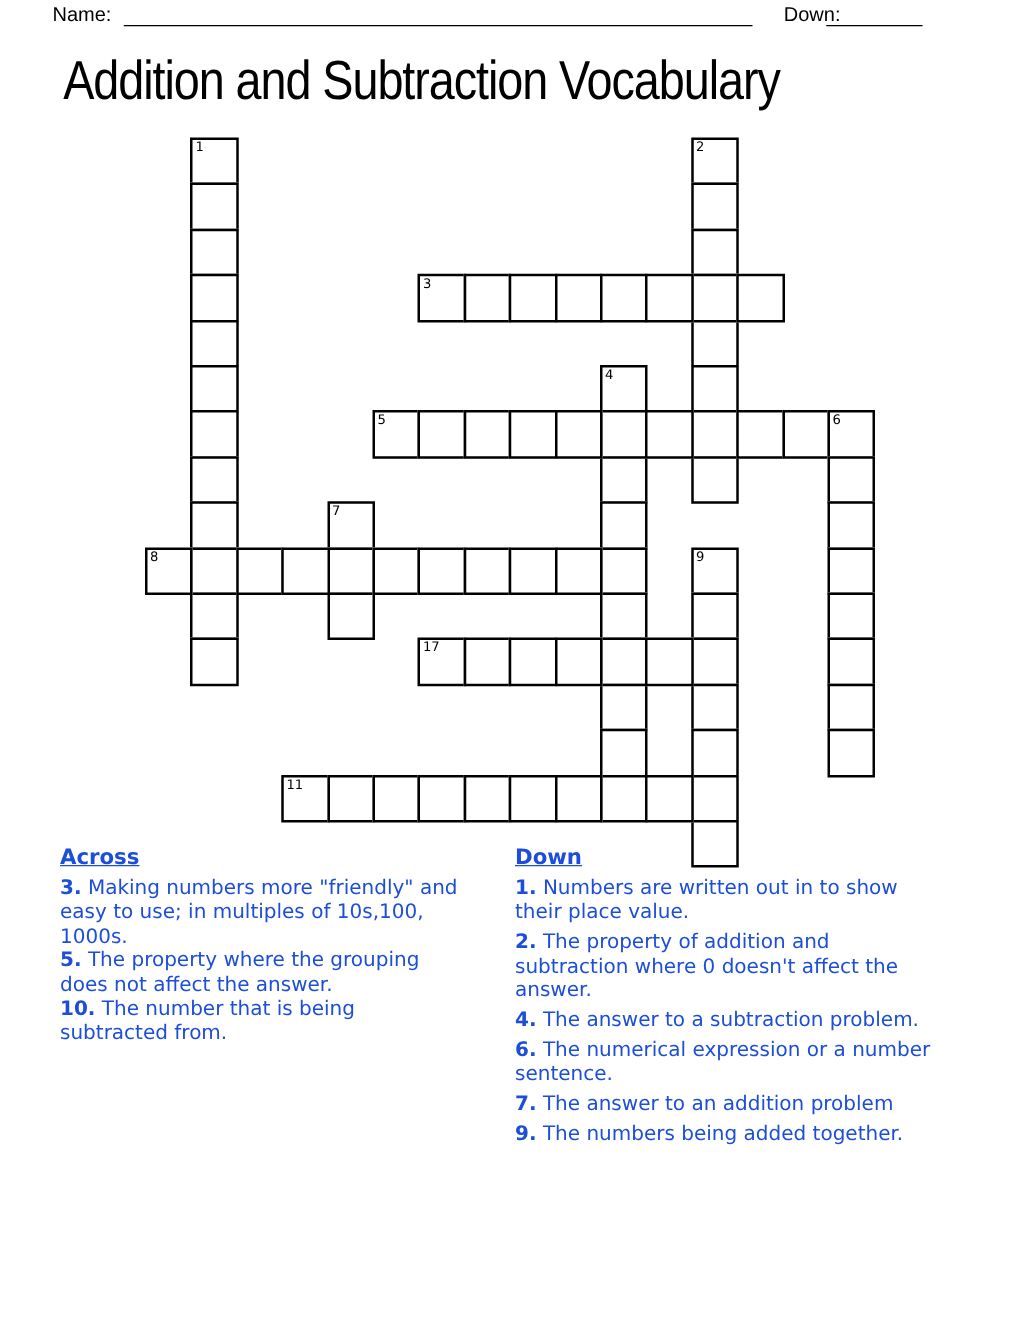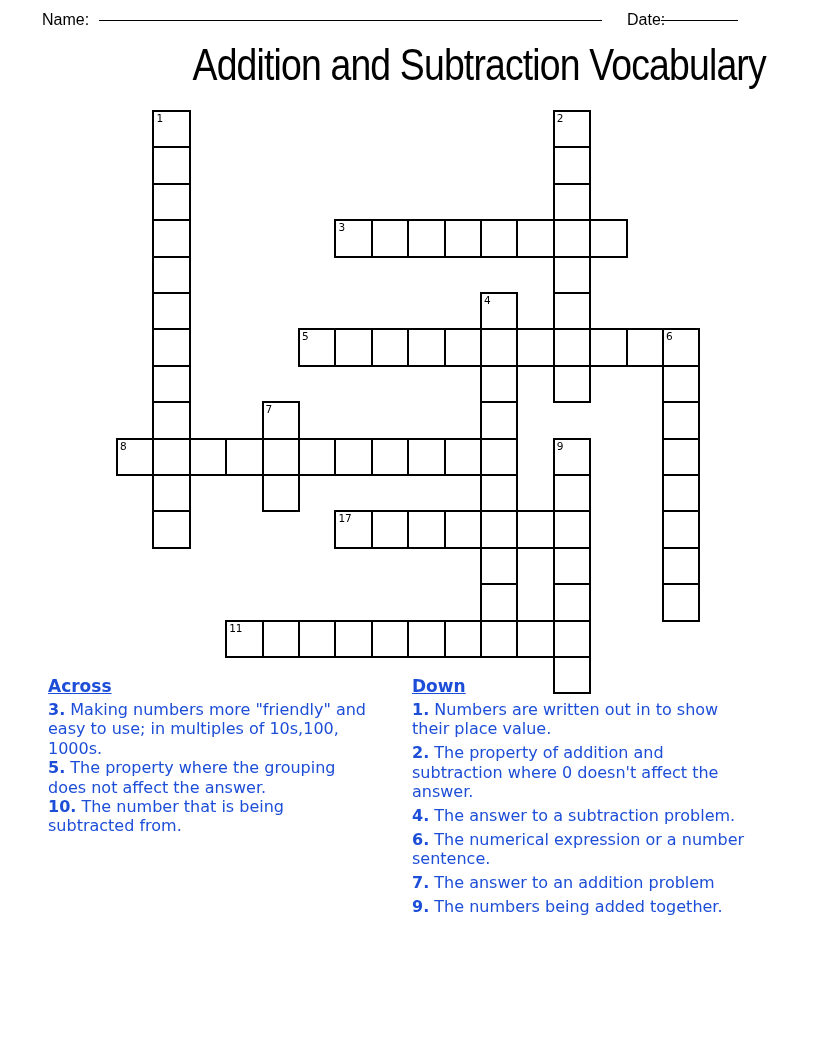--- a/index.html
+++ b/index.html
@@ -3,29 +3,29 @@
 <meta charset="utf-8">
 <style>
   html,body{margin:0;padding:0;background:#ffffff;}
   body{
     width:816px;height:1056px;position:relative;overflow:hidden;
     font-family:"Liberation Sans",sans-serif;color:#000000;
   }
   .page{position:absolute;left:0;top:0;width:816px;height:1056px;background:#ffffff;}
 
   
-  .hdr-label{position:absolute;top:10px;font-size:16px;line-height:19px;}
+  .hdr-label{position:absolute;top:3px;font-size:16px;line-height:19px;}
   #name-label{left:42px;}
   #date-label{left:627px;}
   .writein{position:absolute;top:5px;height:15px;border-bottom:1.5px solid #000;}
   #name-line{left:99px;width:503px;}
   #date-line{left:661px;width:77px;}
 
   
-  .title-wrap{position:absolute;top:41px;left:0;width:816px;text-align:right;}
+  .title-wrap{position:absolute;top:41px;left:0;width:816px;text-align:left;}
   .title-text{
     display:inline-block;font-size:44px;line-height:48px;font-weight:400;
     letter-spacing:-1px;white-space:nowrap;
     transform:scaleX(0.85);transform-origin:50% 50%;
   }
 
   
   .grid{position:absolute;left:116px;top:110px;width:586px;height:586px;}
   .cell{
     position:absolute;box-sizing:border-box;
@@ -53,21 +53,21 @@
   .clue strong{font-weight:bold;}
 </style>
 </head>
 <body>
 
 <div class="page">
 
   <div>
     <span class="hdr-label" id="name-label">Name:</span>
     <span class="writein" id="name-line"></span>
-    <span class="hdr-label" id="date-label">Date:</span>
+    <span class="hdr-label" id="date-label">Down:</span>
     <span class="writein" id="date-line"></span>
   </div>
 
   <div class="title-wrap">
     <span class="title-text">Addition and Subtraction Vocabulary</span>
   </div>
 
   <div class="grid" id="grid">
       <div class="cell" style="left: 36.4px; top: 0px;">
         <span class="cell-num">1</span>

